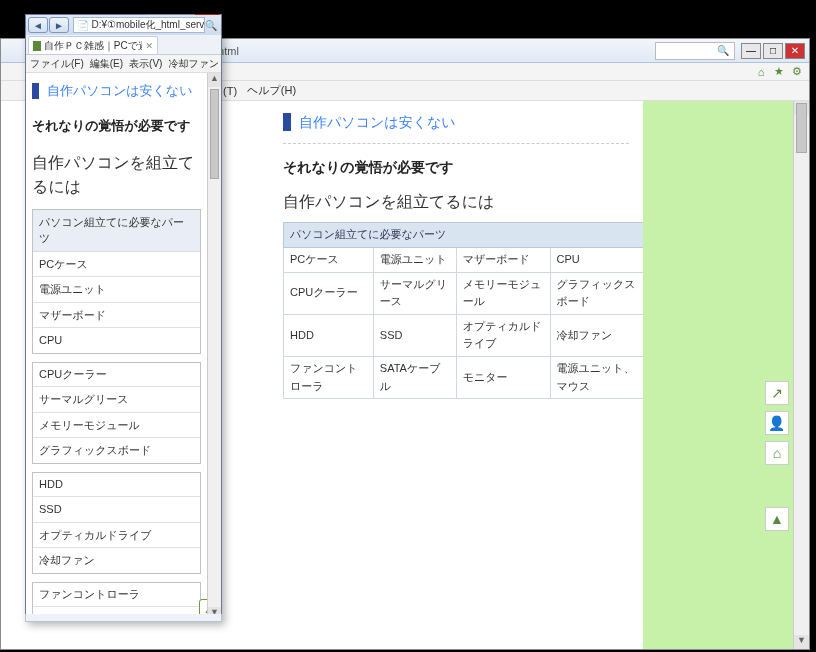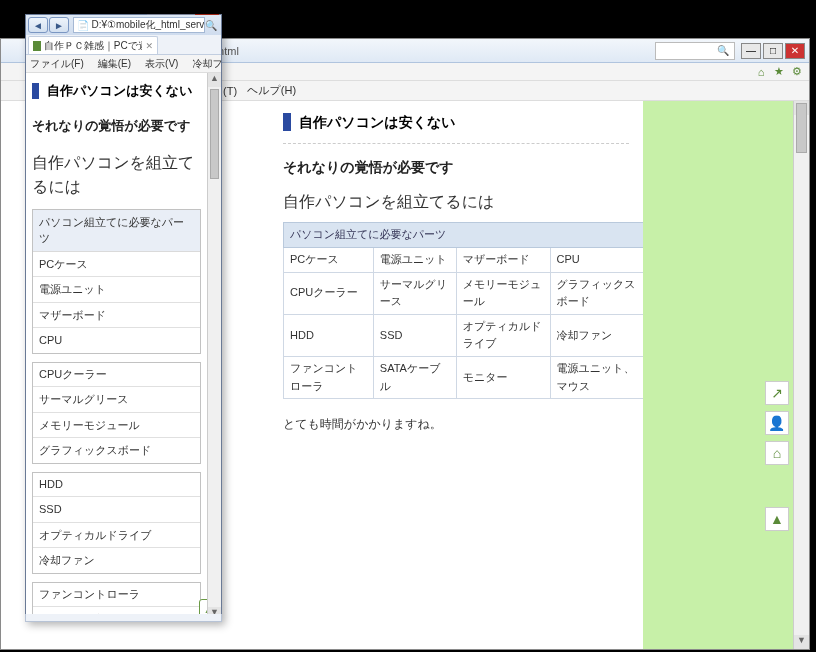--- a/index.html
+++ b/index.html
@@ -28,21 +28,21 @@
 .main-col { flex:1; background:#fff; padding: 10px 14px 6px 60px; overflow:hidden; font-size:12px; color:#333; line-height:1.6; position:relative; }
 .right-sidebar { width:150px; background:#c7f0a8; position:relative; }
 .vscroll-back { width:16px; background:#f0f0f0; border-left:1px solid #ccc; position:relative; }
 .vscroll-back .thumb { position:absolute; top:2px; left:2px; right:2px; height:50px; background:#c8c8c8; border:1px solid #aaa; }
 .vscroll-back .arrow { position:absolute; left:0; right:0; height:14px; background:#e4e4e4; text-align:center; font-size:9px; color:#666; cursor:pointer; }
 .vscroll-back .arrow.up { top:0; }
 .vscroll-back .arrow.dn { bottom:0; }
 
 .heading-bar { display:flex; align-items:center; margin-bottom:10px; }
 .heading-bar .mark { width:8px; height:18px; background:#2a4aa0; margin-right:8px; }
-.heading-bar h1 { font-size:14px; font-weight:bold; color:#000000; }
+.heading-bar h1 { font-size:14px; font-weight:normal; color:#3b82f6; }
 .subhead { font-size:14px; font-weight:bold; margin:12px 0 10px; color:#222; }
 .lead { font-size:16px; margin-bottom:8px; }
 
 .parts-table { border-collapse:collapse; width:365px; margin:8px 0 16px; font-size:11px; }
 .parts-table th { background:#d9e4f1; border:1px solid #b9c9dc; padding:3px 6px; text-align:left; font-weight:normal; color:#335; }
 .parts-table td { border:1px solid #cfd8e4; padding:3px 6px; }
 
 .para { margin:10px 0; }
 
 .float-btns { position:absolute; right:4px; top:280px; display:flex; flex-direction:column; gap:6px; }
@@ -57,21 +57,21 @@
 .navbtn { width:20px; height:16px; border:1px solid #7a96c2; border-radius:3px; background:linear-gradient(#eef4fb,#d3e0f0); display:flex; align-items:center; justify-content:center; font-size:10px; color:#3a5a8a; cursor:pointer; }
 .front-addr { flex:1; height:16px; background:#fff; border:1px solid #a4b8d4; font-size:10px; padding:1px 3px; overflow:hidden; white-space:nowrap; color:#333; display:flex; align-items:center; }
 .front-wbtns { position:absolute; right:2px; top:-1px; display:flex; gap:0; }
 .fwbtn { width:24px; height:14px; border:1px solid #7a8296; background:linear-gradient(#e8e8e8,#d0d0d0); font-size:9px; display:flex; align-items:center; justify-content:center; cursor:pointer; }
 .fwbtn.close { background:linear-gradient(#e06a5a,#c53020); color:#fff; border-color:#a02818; }
 .front-tabbar { height:20px; background:#eef2f8; border-bottom:1px solid #c2cee0; display:flex; align-items:flex-end; padding:0 2px; }
 .ftab { height:18px; background:#fff; border:1px solid #c2cee0; border-bottom:none; border-radius:2px 2px 0 0; display:flex; align-items:center; padding:0 4px; font-size:10px; gap:3px; max-width:130px; overflow:hidden; }
 .ftab .fav { width:10px; height:10px; background:#5a8a38; }
 .ftab .tx { white-space:nowrap; overflow:hidden; color:#333; }
 .ftab .x { font-size:9px; color:#888; cursor:pointer; }
-.front-menubar { height:18px; background:#f4f4f4; border-bottom:1px solid #ddd; display:flex; align-items:center; gap:14px; padding:0 4px; font-size:10px; color:#333; white-space:nowrap; overflow:hidden; }
+.front-menubar { height:18px; background:#f4f4f4; border-bottom:1px solid #ddd; display:flex; align-items:center; gap:6px; padding:0 4px; font-size:10px; color:#333; white-space:nowrap; overflow:hidden; }
 .front-menubar span { cursor:pointer; }
 
 .front-body { position:relative; height:548px; display:flex; }
 .front-content { flex:1; overflow:hidden; padding:8px 6px; font-size:12px; color:#333; line-height:1.5; }
 .front-scroll { width:14px; background:#f0f0f0; border-left:1px solid #ccc; position:relative; }
 .front-scroll .arrow { position:absolute; left:0; right:0; height:14px; background:#e4e4e4; text-align:center; font-size:9px; color:#666; cursor:pointer; }
 .front-scroll .arrow.up { top:0; }
 .front-scroll .arrow.dn { bottom:0; }
 .front-scroll .thumb { position:absolute; top:16px; left:2px; right:2px; height:90px; background:#c8c8c8; border:1px solid #aaa; }
 
@@ -153,21 +153,20 @@
             <tr>
               <td>ファンコントローラ</td>
               <td>SATAケーブル</td>
               <td>モニター</td>
               <td>電源ユニット、マウス</td>
             </tr>
           </tbody>
       </table>
 
       <div id="paragraphs">
-          <div class="para">とても時間がかかりますね。</div>
         </div>
     </div>
     <div class="right-sidebar">
       <div class="float-btns">
         <div class="float-btn">↗</div>
         <div class="float-btn">👤</div>
         <div class="float-btn">⌂</div>
         <div class="float-btn up">▲</div>
       </div>
     </div>

